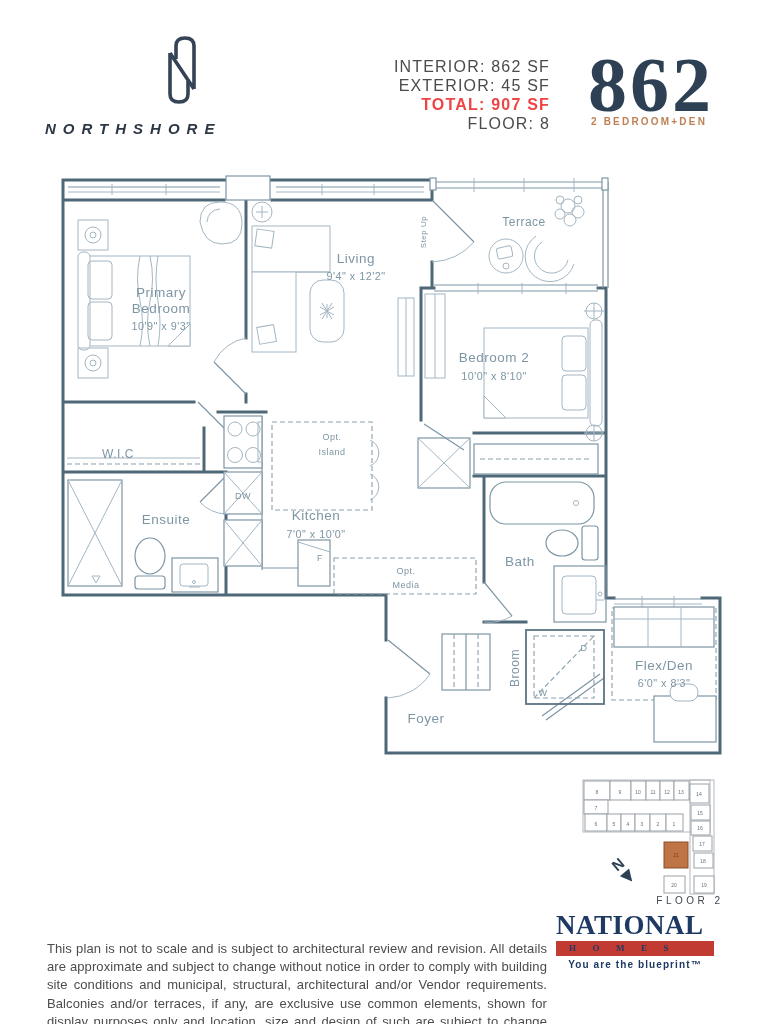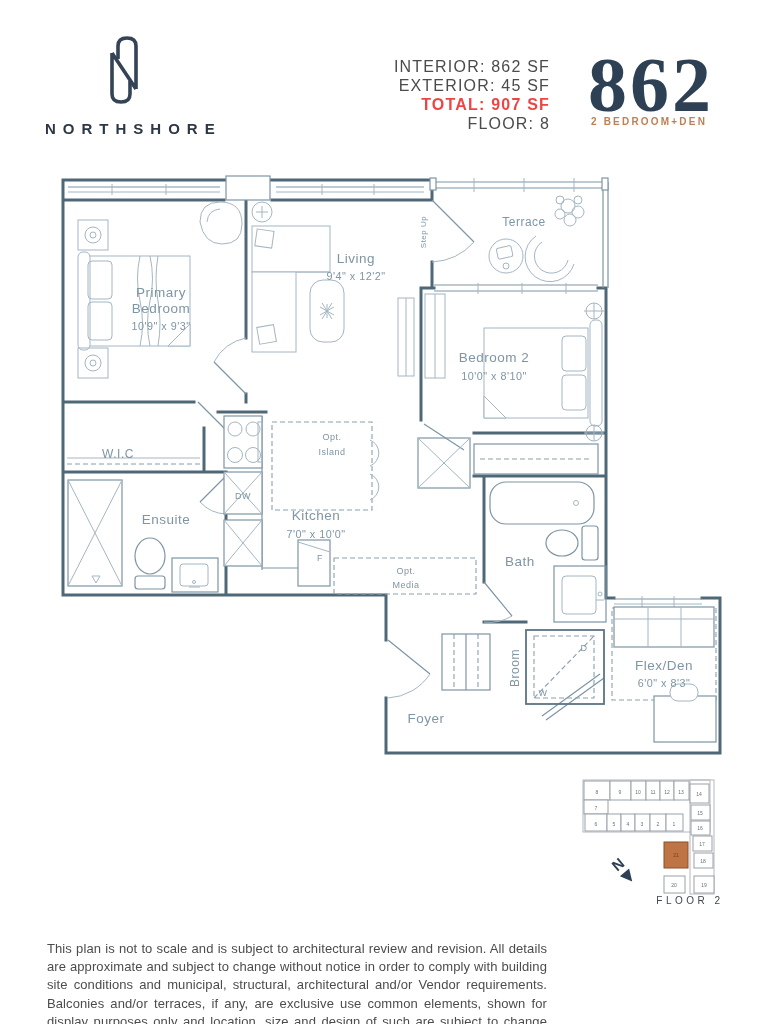--- a/index.html
+++ b/index.html
@@ -1,20 +1,20 @@
 <!DOCTYPE html>
 <html><head>
 <meta charset="utf-8">
 <style>
   html,body { margin:0; padding:0; background:#ffffff; }
   .page { position:relative; width:762px; height:1024px; background:#ffffff; overflow:hidden;
           font-family:"Liberation Sans", sans-serif; }
 
   
-  .brand { position:absolute; left:38px; top:30px; width:172px; text-align:center; }
+  .brand { position:absolute; left:38px; top:30px; width:172px; text-align:right;font-style:italic; }
   .brand-mark { display:inline-block; }
   .brand-name { margin-top:8px; font-size:15px; font-weight:600; letter-spacing:7px;
                 color:#2d3744; white-space:nowrap; text-indent:7px; }
 
   .stats { position:absolute; top:57px; right:212px; text-align:right;
            font-size:16px; letter-spacing:1.2px; color:#4b4b4b; line-height:19px; white-space:nowrap; }
   .stats .bold { font-weight:700; color:#ef4444; }
 
   .unit-number { position:absolute; left:560px; top:10px; width:182px; text-align:center;
                  font-family:"Liberation Serif", serif; font-weight:700; font-size:78px;
@@ -377,14 +377,19 @@
     </g>
 
     <text class="kp-floor" x="118" y="136">FLOOR 2</text>
   </svg>
 
   <div class="disclaimer">
     <span>This plan is not to scale and is subject to architectural review and revision. All details are approximate and subject to change without notice in order to comply with building site conditions and municipal, structural, architectural and/or Vendor requirements. Balconies and/or terraces, if any, are exclusive use common elements, shown for display purposes only and location, size and design of such are subject to change without notice. Actual unit and/or balcony and/or terrace may be a reverse mirror image of the plan presented. Units may include bulkheads, angled windows and/or angled columns. The location, size and type of windows, view treatments (including frit patterning, mullion/metal panel placement or other visual treatments) and exterior building elements may vary without notice. Suites are sold unfurnished. All illustrations are artist concept only. E.&amp; O.E. April 2023</span>&nbsp;
     <b>2C+D</b>
   </div>
 
+  <div class="nat">
+    <div class="nat-name">NATIONAL</div>
+    <div class="nat-bar">HOMES</div>
+    <div class="nat-tag">You are the blueprint™</div>
+  </div>
 
 </div>
 
 </body></html>

